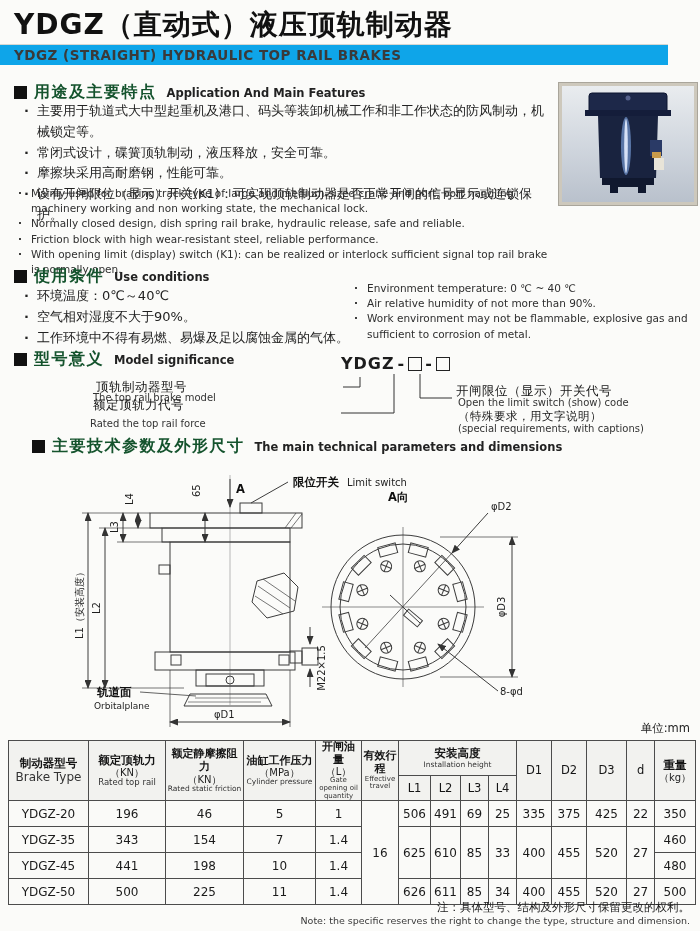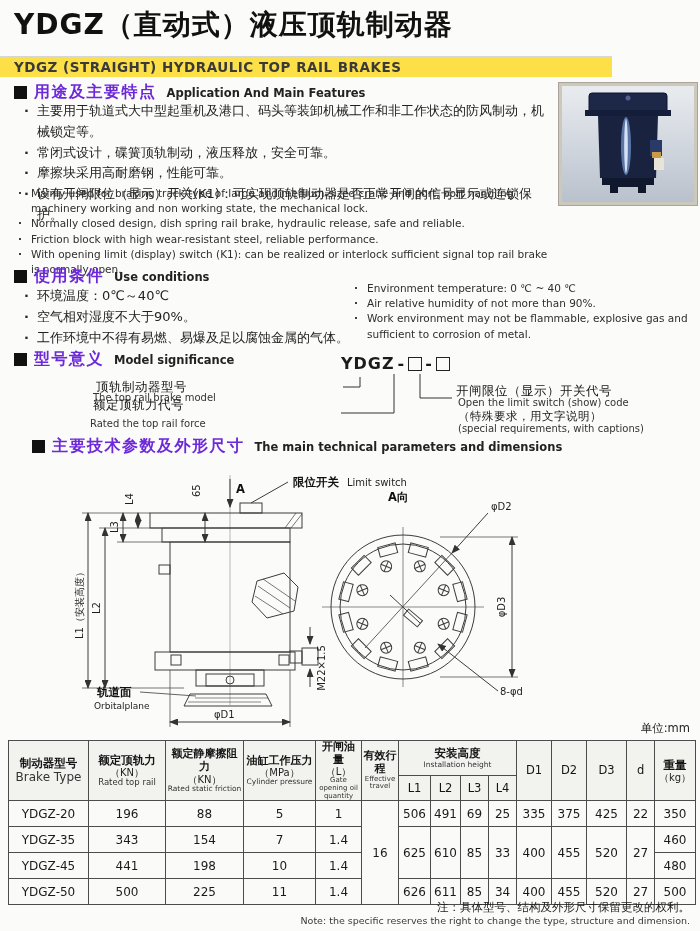--- a/index.html
+++ b/index.html
@@ -5,26 +5,26 @@
   html,body{margin:0;padding:0;}
   body{
     width:700px;height:931px;position:relative;
     background:#fbfbf9;color:#1c1c1c;
     font-family:"DejaVu Sans","Liberation Sans",sans-serif;
     overflow:hidden;
   }
   .abs{position:absolute;}
   
   .page-title{left:14px;top:6px;font-size:28px;font-weight:bold;letter-spacing:1px;color:#111;}
-  .subtitle-bar{left:0;top:56px;width:612px;height:20px;background:#fde047;border-top:1px solid #d6d7d2;}
+  .subtitle-bar{left:0;top:44px;width:668px;height:20px;background:#0ea5e9;border-top:1px solid #d6d7d2;}
   .subtitle-bar span{display:block;padding-left:14px;line-height:20px;font-size:13.5px;font-weight:bold;color:#3a3a3a;letter-spacing:.5px;}
   
   .sec-head{display:flex;align-items:center;gap:7px;}
   .sq{width:13px;height:13px;background:#111;flex:0 0 auto;}
-  .sec-zh{font-size:16px;font-weight:bold;letter-spacing:1.5px;color:#6d28d9;}
+  .sec-zh{font-size:16px;font-weight:bold;letter-spacing:1.5px;color:#14532d;}
   .sec-en{font-size:11.5px;font-weight:bold;color:#222;margin-left:3px;}
   
   ul.blist{list-style:none;margin:0;padding:0;}
   ul.blist li{position:relative;padding-left:15px;}
   ul.blist li::before{content:"\00B7";position:absolute;left:2px;font-weight:bold;}
   .zhlist li{font-size:13px;line-height:1.6;color:#222;}
   .enlist li{font-size:10.5px;line-height:1.45;color:#2e2e2e;}
   
   .photo-frame{left:558px;top:82px;width:140px;height:124px;border:1px solid #a9a59b;background:#cdc8bc;padding:3px;box-sizing:border-box;}
   .photo-inner{width:100%;height:100%;background:linear-gradient(180deg,#e9ecef 0%,#cfd5dd 55%,#b9c1cc 100%);overflow:hidden;}
@@ -421,21 +421,21 @@
         </th>
       <th>
           <div class="h-zh" style="font-weight:normal;">L4</div>
         </th>
     </tr>
   </thead>
   <tbody>
     <tr>
       <td>YDGZ-20</td>
       <td>196</td>
-      <td>88</td>
+      <td>46</td>
       <td>5</td>
       <td>1</td>
       <td rowspan="4">16</td>
       <td>506</td>
       <td>491</td>
       <td>69</td>
       <td>25</td>
       <td>335</td>
       <td>375</td>
       <td>425</td>

